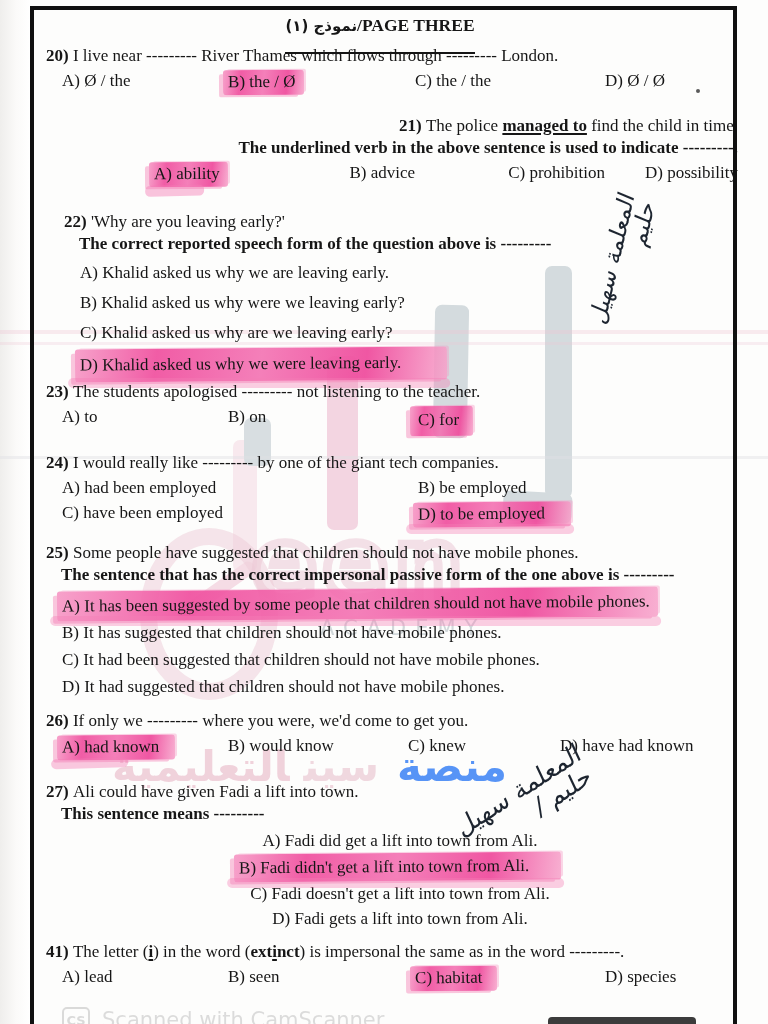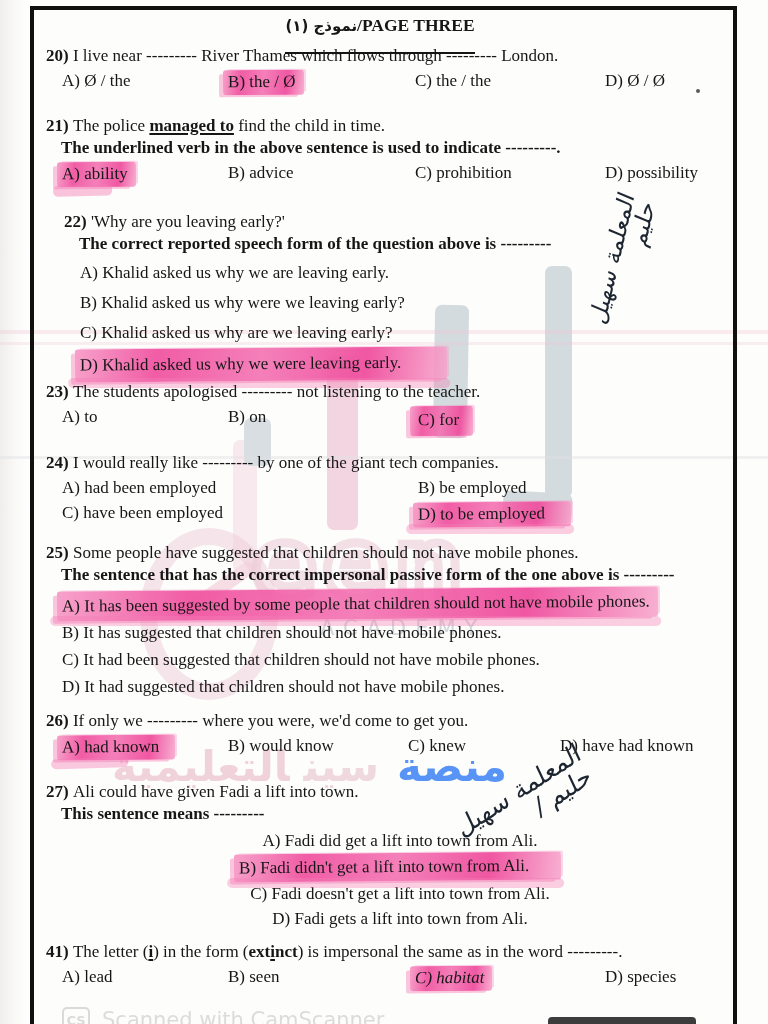--- a/index.html
+++ b/index.html
@@ -44,21 +44,21 @@
   .u{text-decoration:underline;text-decoration-thickness:2px;text-underline-offset:2px;}
   .opts{padding-left:16px;margin-top:3px;}
   .opts.row4{display:grid;grid-template-columns:166px 187px 190px 1fr;}
   .opts.grid2{display:grid;grid-template-columns:356px 1fr;row-gap:3px;}
   .opts.list .opt-cell{white-space:nowrap;}
   .q-22 .opts.list .opt-cell{line-height:30px;}
   .q-25 .opts.list .opt-cell{line-height:27px;}
   .q-27 .opts.list .opt-cell{line-height:25px;text-align:center;}
   .q-26 .opts.row4{grid-template-columns:166px 180px 152px 1fr;}
   
-  .q-20{top:45px;} .q-21{top:115px;} .q-22{top:211px;margin-left:18px;} .q-23{top:381px;}
+  .q-20{top:45px;} .q-21{top:115px;text-align:right;} .q-22{top:211px;margin-left:18px;} .q-23{top:381px;}
   .q-24{top:452px;} .q-25{top:542px;} .q-26{top:710px;} .q-27{top:781px;}
   .q-28{top:941px;}
   
   .hl{
     position:relative;display:inline-block;border-radius:3px;
     padding:1px 8px 2px 5px;margin-left:-5px;
     background:linear-gradient(97deg,
       rgba(246,152,197,.9) 0%, rgba(240,84,161,.95) 22%,
       rgba(243,110,176,.88) 50%, rgba(239,78,158,.95) 78%,
       rgba(247,162,202,.85) 100%);
@@ -69,21 +69,21 @@
     background:rgba(244,125,182,.38);border-radius:5px;transform:rotate(.5deg);}
   .q-21 .hl::after{content:"";position:absolute;left:-4px;right:30%;bottom:-9px;height:11px;
     background:rgba(244,125,182,.45);border-radius:5px;transform:rotate(-1deg);}
   .q-22 .hl{padding-right:46px;}
   .q-23 .hl{padding:3px 14px 5px 8px;}
   .q-24 .hl{padding-right:26px;}
   .q-26 .hl{padding-right:16px;}
   .q-26 .hl::after{content:"";position:absolute;left:-6px;right:40%;bottom:-8px;height:10px;
     background:rgba(244,125,182,.42);border-radius:5px;transform:rotate(-1.2deg);}
   .q-27 .hl{padding-right:32px;}
-  .q-28 .hl{padding-right:8px;font-style:italic;}
+  .q-28 .hl{padding-right:14px;}
   
   .hand{position:absolute;z-index:4;font-family:"DejaVu Sans",sans-serif;
     color:#1d2530;direction:rtl;white-space:nowrap;pointer-events:none;}
   .hand .l2{display:block;margin-top:-4px;padding-left:34px;}
   .note-top{left:556px;top:238px;font-size:23px;transform:rotate(-77deg) skewX(-10deg);transform-origin:center;}
   .note-bottom{left:452px;top:816px;font-size:25px;transform:rotate(-33deg) skewX(-8deg);transform-origin:left top;}
   .speck{position:absolute;width:4px;height:4px;border-radius:50%;background:#5a5a5a;z-index:2;}
   
   .footer{position:absolute;left:62px;top:1007px;z-index:2;display:flex;align-items:center;opacity:.6;}
   .cs-badge{width:24px;height:22px;border:2.5px solid #c3c3c3;border-radius:5px;color:#c3c3c3;
@@ -194,21 +194,21 @@
       <div class="stem-line"><span class="qnum">27) </span><span>Ali could have given Fadi a lift into town.</span></div>
       <div class="stem-line indent"><span class="b">This sentence means ---------</span></div>
       <div class="opts list">
         <div class="opt-cell"><span class="opt">A) Fadi did get a lift into town from Ali.</span></div>
         <div class="opt-cell"><span class="hl hl-swash">B) Fadi didn't get a lift into town from Ali.</span></div>
         <div class="opt-cell"><span class="opt">C) Fadi doesn't get a lift into town from Ali.</span></div>
         <div class="opt-cell"><span class="opt">D) Fadi gets a lift into town from Ali.</span></div>
       </div>
     </div>
     <div class="question q-28">
-      <div class="stem-line"><span class="qnum">41) </span><span>The letter (</span><span class="b u">i</span><span>) in the form (</span><span class="b">ext</span><span class="b u">i</span><span class="b">nct</span><span>) is impersonal the same as in the word ---------.</span></div>
+      <div class="stem-line"><span class="qnum">41) </span><span>The letter (</span><span class="b u">i</span><span>) in the word (</span><span class="b">ext</span><span class="b u">i</span><span class="b">nct</span><span>) is impersonal the same as in the word ---------.</span></div>
       <div class="opts row4">
         <div class="opt-cell"><span class="opt">A) lead</span></div>
         <div class="opt-cell"><span class="opt">B) seen</span></div>
         <div class="opt-cell"><span class="hl ">C) habitat</span></div>
         <div class="opt-cell"><span class="opt">D) species</span></div>
       </div>
     </div>
   </div>
 
 <div class="speck" style="left:696px;top:89px;"></div>

